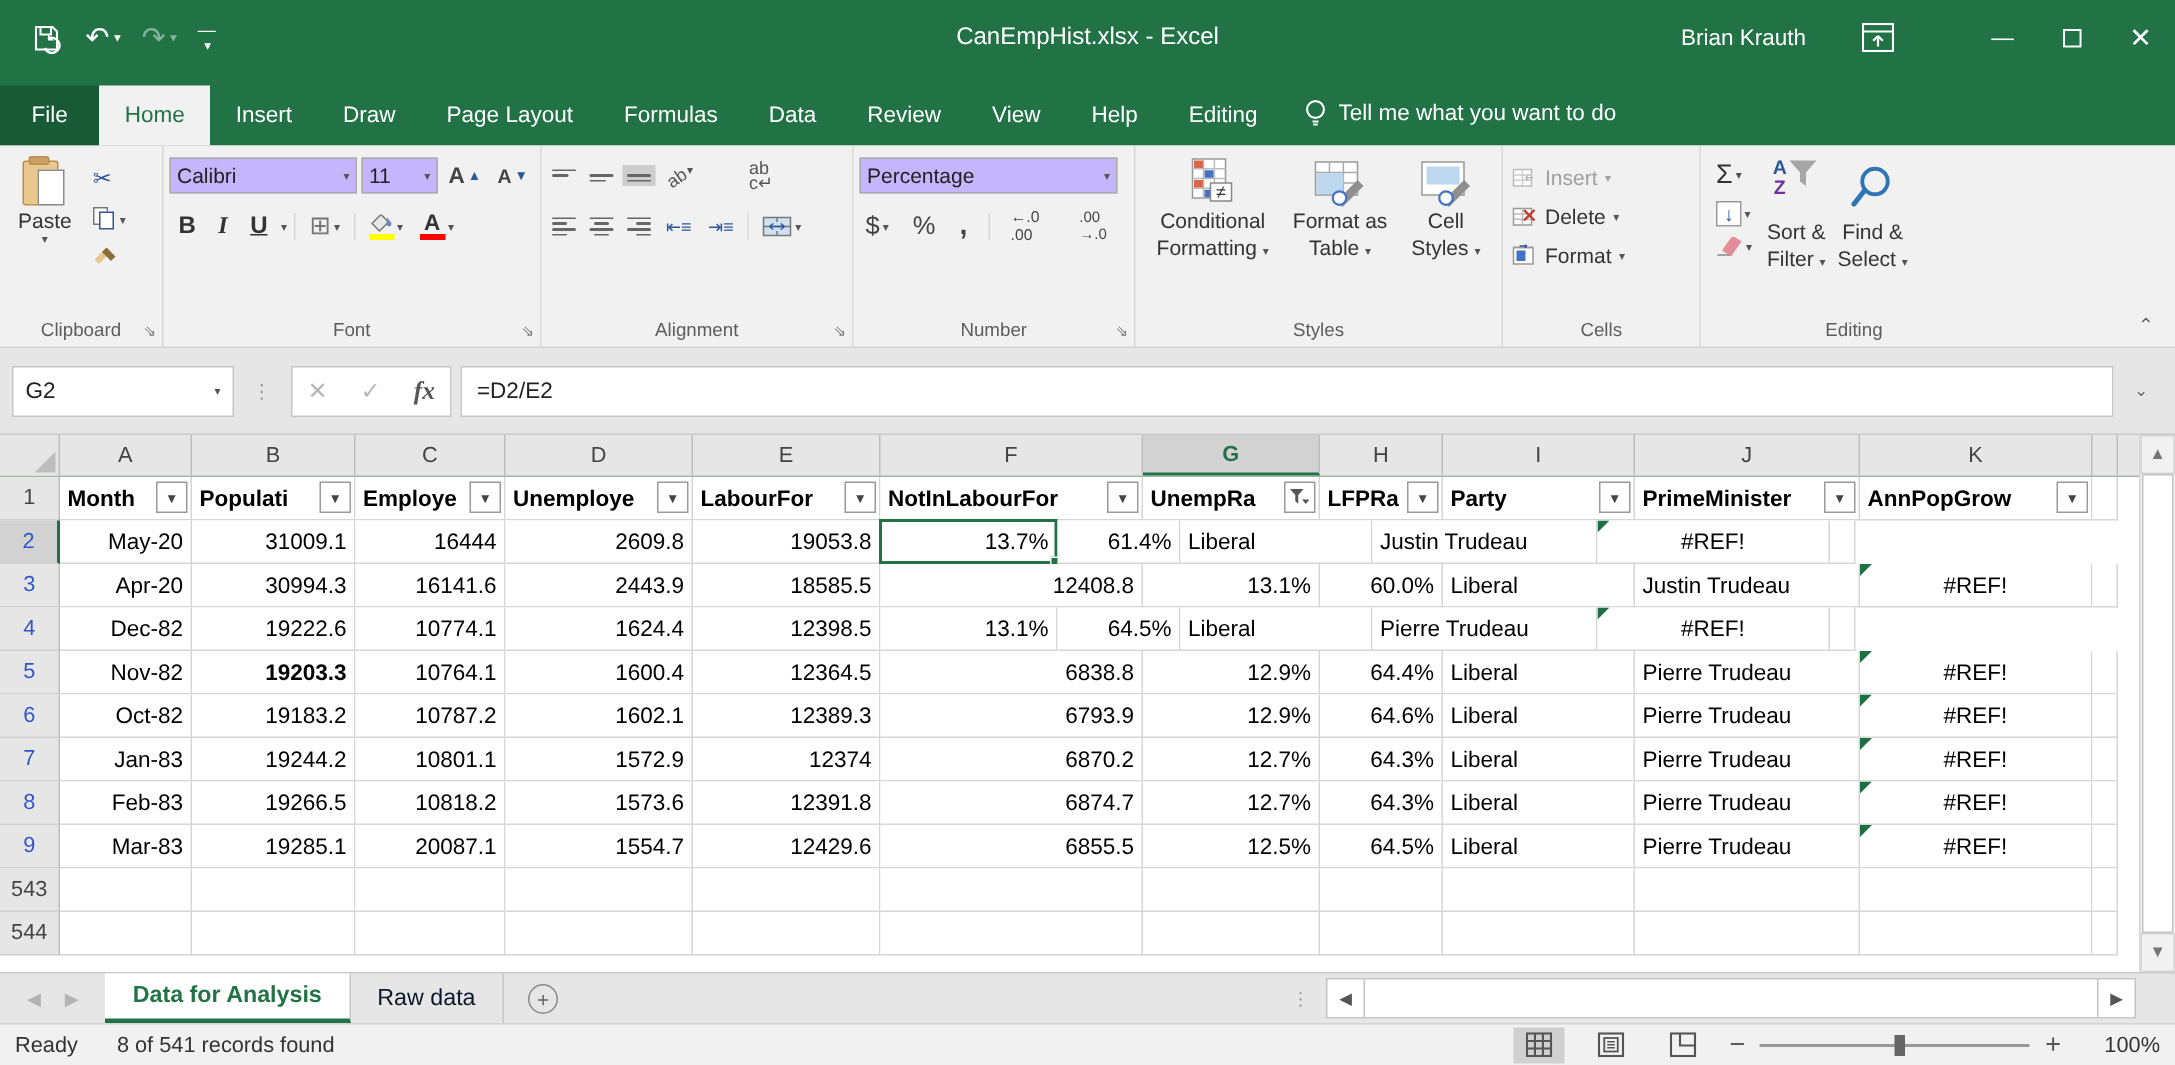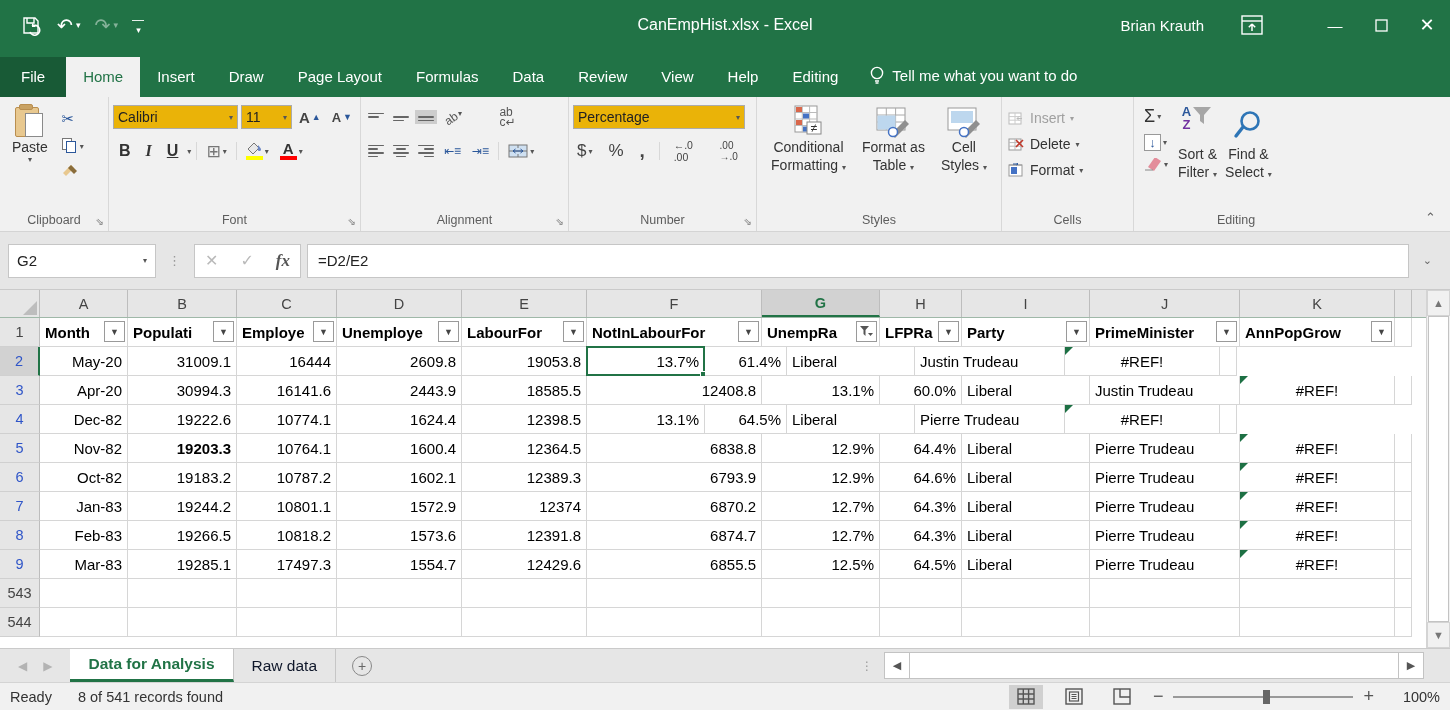--- a/index.html
+++ b/index.html
@@ -29,21 +29,21 @@
   
   .ribbon { height:135px; background:#f1f1f1; display:flex; border-bottom:1px solid #d4d4d4; position:relative; }
   .rgroup { position:relative; display:flex; flex-direction:column; padding:5px 4px 0; }
   .rgroup + .rgroup { border-left:1px solid #d8d8d8; }
   .rgroup-body { flex:1; display:flex; align-items:flex-start; }
   .rgroup-label { height:22px; text-align:center; color:#5d5d5d; font-size:12.5px; display:flex; align-items:center; justify-content:center; gap:6px; }
   .launcher { color:#777; font-size:10px; position:absolute; right:4px; bottom:4px; }
   .bigbtn { display:flex; flex-direction:column; align-items:center; padding:3px 8px; font-size:14px; color:#333; }
   .smallcol { display:flex; flex-direction:column; gap:6px; padding:6px 2px; }
   .dd-sm { font-size:8px; color:#555; }
-  .combo { background:#eab308; border:1px solid #ababab; height:24px; display:flex; align-items:center; padding:0 4px; font-size:14px; color:#222; }
+  .combo { background:#c4b5fd; border:1px solid #ababab; height:24px; display:flex; align-items:center; padding:0 4px; font-size:14px; color:#222; }
   .combo .dd-sm { margin-left:auto; }
   .iconbtn { padding:2px 4px; font-size:15px; color:#444; display:flex; align-items:center; gap:2px; }
   .rrow { display:flex; align-items:center; gap:3px; }
   .fontgrp { display:flex; flex-direction:column; gap:7px; padding-top:3px; }
   .bi { font-weight:bold; font-size:16px; padding:1px 6px; color:#333; }
   .it { font-style:italic; font-family:"Liberation Serif",serif; }
   .un { text-decoration:underline; }
   .colorA { font-weight:bold; font-size:15px; line-height:13px; padding:0 3px; color:#333; }
   .bar { height:4px; width:17px; margin-top:1px; }
   .align-ic { display:flex; flex-direction:column; gap:2px; padding:3px; }
@@ -835,21 +835,21 @@
       </div>
       <div class="srow filtered">
         <div class="rownum">9</div>
         <div class="cell num" style="width: 88px;">
           <span>Mar-83</span>
         </div>
         <div class="cell num" style="width: 109px;">
           <span>19285.1</span>
         </div>
         <div class="cell num" style="width: 100px;">
-          <span>17497.3</span>
+          <span>20087.1</span>
         </div>
         <div class="cell num" style="width: 125px;">
           <span>1554.7</span>
         </div>
         <div class="cell num" style="width: 125px;">
           <span>12429.6</span>
         </div>
         <div class="cell num" style="width: 175px;">
           <span>6855.5</span>
         </div>

